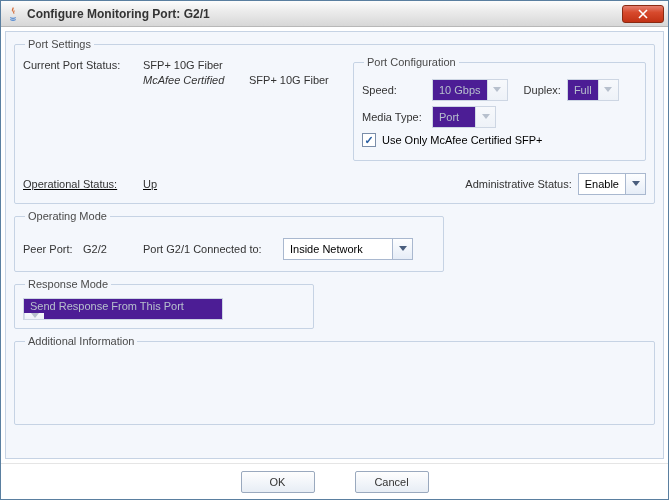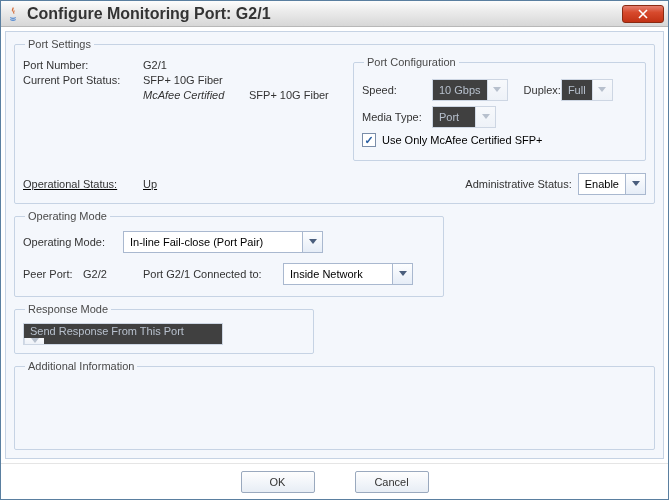--- a/index.html
+++ b/index.html
@@ -32,21 +32,21 @@
   .titlebar .java-icon {
     width: 16px; height: 16px;
     margin-right: 6px;
     position: relative;
   }
   .titlebar .java-icon svg { display:block; }
   .titlebar .title {
     flex: 1;
     color: #333;
     font-weight: bold;
-    font-size: 16px;
+    font-size: 12px;
   }
   .close-btn {
     width: 42px; height: 18px;
     background: linear-gradient(to bottom, #e57f6f 0%, #d74a2d 40%, #c23215 100%);
     border: 1px solid #8a2a12;
     border-radius: 3px;
     color: #fff;
     display: flex;
     align-items: center;
     justify-content: center;
@@ -86,21 +86,21 @@
     display: inline-flex;
     align-items: stretch;
     border: 1px solid #a9b8cf;
     height: 22px;
     background: #fff;
     font-size: 11px;
   }
   .drop.disabled {
     border-color: #cdd6e3;
     color: #b7c0cd;
-    background: #404040;
+    background: #4c1d95;
   }
   .drop .txt {
     padding: 0 6px;
     display:flex; align-items:center;
     min-width: 42px;
   }
   .drop .arrow {
     width: 20px;
     border-left: 1px solid #a9b8cf;
     background: linear-gradient(to bottom, #fdfeff, #e6edf7);
@@ -169,24 +169,20 @@
     </div>
   </div>
 
   <div class="content">
 
     <fieldset class="group">
       <legend>Port Settings</legend>
       <div style="display:flex;">
         <div class="ps-left">
           <div class="row">
-            <span class="lbl">Port Number:</span>
-            <span class="val">G2/1</span>
-          </div>
-          <div class="row">
             <span class="lbl">Current Port Status:</span>
             <span class="val">SFP+ 10G Fiber</span>
           </div>
           <div class="row">
             <span class="lbl" style="width:120px;"></span>
             <span class="val" style="width:106px;font-style:italic;">McAfee Certified</span>
             <span class="val">SFP+ 10G Fiber</span>
           </div>
         </div>
         <div class="ps-right">
@@ -196,21 +192,21 @@
               <span class="lbl">Speed:</span>
               <div class="drop disabled">
                 <span class="txt">10 Gbps</span>
                 <span class="arrow">
                     <svg width="8" height="6">
                       <polygon points="0,0 8,0 4,5"></polygon>
                     </svg>
                   </span>
               </div>
               <span class="lbl" style="margin-left:16px; width:auto;">Duplex:</span>
-              <div class="drop disabled" style="">
+              <div class="drop disabled" style="margin-left:6px;">
                 <span class="txt" style="min-width:26px;">Full</span>
                 <span class="arrow">
                     <svg width="8" height="6">
                       <polygon points="0,0 8,0 4,5"></polygon>
                     </svg>
                   </span>
               </div>
             </div>
             <div class="row">
               <span class="lbl">Media Type:</span>
@@ -249,31 +245,20 @@
                   <polygon points="0,0 8,0 4,5"></polygon>
                 </svg>
               </span>
           </div>
         </div>
       </div>
     </fieldset>
 
     <fieldset class="group om" style="width:430px;">
       <legend>Operating Mode</legend>
-      <div class="row">
-        <span class="lbl lbl1">Operating Mode:</span>
-        <div class="drop" style="width:200px;">
-          <span class="txt" style="flex:1;">In-line Fail-close (Port Pair)</span>
-          <span class="arrow">
-              <svg width="8" height="6">
-                <polygon points="0,0 8,0 4,5"></polygon>
-              </svg>
-            </span>
-        </div>
-      </div>
       <div class="row" style="margin-top:10px;">
         <span class="lbl" style="width:60px;">Peer Port:</span>
         <span class="val" style="width:60px;">G2/2</span>
         <span class="lbl" style="width:140px;">Port G2/1 Connected to:</span>
         <div class="drop" style="width:130px;">
           <span class="txt" style="flex:1;">Inside Network</span>
           <span class="arrow">
               <svg width="8" height="6">
                 <polygon points="0,0 8,0 4,5"></polygon>
               </svg>

